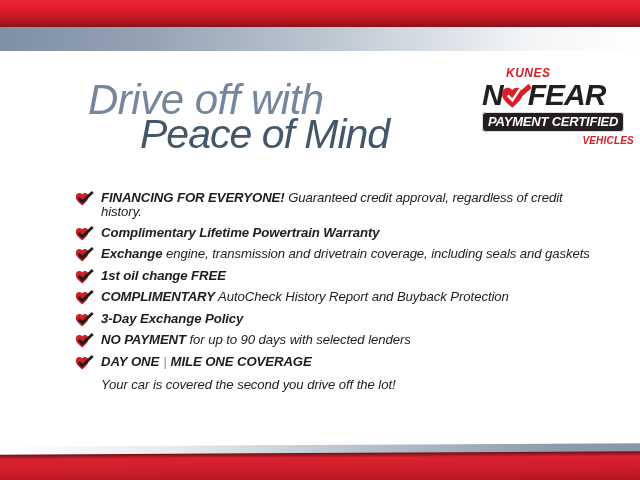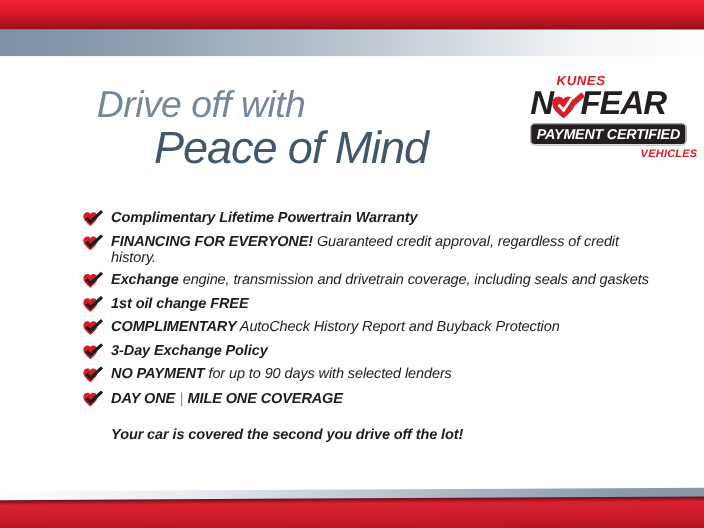--- a/index.html
+++ b/index.html
@@ -14,21 +14,21 @@
 
   
   .band-slate-bottom{position:absolute;left:-8px;top:445px;width:656px;height:9px;
     transform:rotate(-0.3deg);
     background:linear-gradient(to right,#ffffff 0%,#e7eaee 28%,#b5bfca 58%,#8d9bac 86%,#8897a9 100%);}
   .band-red-bottom{position:absolute;left:-8px;top:453px;width:656px;height:34px;
     transform:rotate(-0.3deg);
     background:linear-gradient(#6d0e13 0%,#d92130 14%,#d01e2a 45%,#b21620 85%,#a31119 100%);}
 
   
-  .headline-1{position:absolute;left:88px;top:76px;font-size:34px;font-weight:400;
+  .headline-1{position:absolute;left:88px;top:76px;font-size:42px;font-weight:400;
     color:#74879c;letter-spacing:-0.5px;}
   .headline-2{position:absolute;left:140px;top:111px;font-size:41px;font-weight:400;
     color:#44576a;letter-spacing:-1px;}
 
   
   .logo{position:absolute;left:482px;top:66px;width:152px;}
   .logo-kunes{margin-left:24px;font-size:12px;font-weight:700;color:#d71f26;letter-spacing:0.5px;}
   .logo-nofear{display:flex;align-items:center;font-size:30px;font-weight:700;
     color:#231f20;letter-spacing:-1px;line-height:1;margin-top:0px;}
   .logo-heart{margin:0 -3px 0 -2px;position:relative;top:1px;}
@@ -39,21 +39,21 @@
     color:#d71f26;letter-spacing:0.2px;}
 
   
   .benefits{position:absolute;left:75px;top:191px;width:530px;}
   .benefit{display:flex;align-items:flex-start;margin-bottom:6.5px;
     font-size:13.2px;line-height:1.07;color:#1d1d1b;letter-spacing:-0.1px;}
   .benefit svg{flex:0 0 auto;margin:0px 7px 0 0;}
   .seg-bold,.seg-bold2{font-weight:700;}
   .seg-sep{color:#8a8f94;font-weight:400;padding:0 4px;}
   .seg-rest{font-weight:400;}
-  .benefit-subline{font-weight:700;margin-top:19px;}
+  .benefit-subline{font-weight:400;margin-top:9px;}
 </style>
 </head>
 <body>
 
 <div class="page">
 
   <div class="band-red-top"></div>
   <div class="band-slate-top"></div>
   <div class="band-slate-bottom"></div>
   <div class="band-red-bottom"></div>
@@ -76,32 +76,32 @@
     <div class="logo-vehicles">VEHICLES</div>
   </div>
 
   <div class="benefits">
     <div class="benefit">
       <svg width="19" height="15" viewBox="0 0 20 16">
         <path fill="#cf1f27" d="M7.2 15.2 C3.2 11.8 0.7 9.4 0.7 6.3 C0.7 4 2.4 2.2 4.6 2.2 C5.8 2.2 6.9 2.8 7.5 3.8 C8.1 2.8 9.2 2.2 10.4 2.2 C12.6 2.2 14.3 4 14.3 6.3 C14.3 9.4 11.8 11.8 7.8 15.2 L7.5 15.5 Z"></path>
         <polyline points="3.8,7.4 7.6,11.4 18.8,1.1" fill="none" stroke="#1d1d1b" stroke-width="3"></polyline>
       </svg>
       <div class="benefit-text">
-        <span class="seg-bold">Complimentary Lifetime Powertrain Warranty</span>
+        <span class="seg-bold">FINANCING FOR EVERYONE!</span><span class="seg-rest"> Guaranteed credit approval, regardless of credit history.</span>
         
       </div>
     </div>
 
     <div class="benefit">
       <svg width="19" height="15" viewBox="0 0 20 16">
         <path fill="#cf1f27" d="M7.2 15.2 C3.2 11.8 0.7 9.4 0.7 6.3 C0.7 4 2.4 2.2 4.6 2.2 C5.8 2.2 6.9 2.8 7.5 3.8 C8.1 2.8 9.2 2.2 10.4 2.2 C12.6 2.2 14.3 4 14.3 6.3 C14.3 9.4 11.8 11.8 7.8 15.2 L7.5 15.5 Z"></path>
         <polyline points="3.8,7.4 7.6,11.4 18.8,1.1" fill="none" stroke="#1d1d1b" stroke-width="3"></polyline>
       </svg>
       <div class="benefit-text">
-        <span class="seg-bold">FINANCING FOR EVERYONE!</span><span class="seg-rest"> Guaranteed credit approval, regardless of credit history.</span>
+        <span class="seg-bold">Complimentary Lifetime Powertrain Warranty</span>
         
       </div>
     </div>
 
     <div class="benefit">
       <svg width="19" height="15" viewBox="0 0 20 16">
         <path fill="#cf1f27" d="M7.2 15.2 C3.2 11.8 0.7 9.4 0.7 6.3 C0.7 4 2.4 2.2 4.6 2.2 C5.8 2.2 6.9 2.8 7.5 3.8 C8.1 2.8 9.2 2.2 10.4 2.2 C12.6 2.2 14.3 4 14.3 6.3 C14.3 9.4 11.8 11.8 7.8 15.2 L7.5 15.5 Z"></path>
         <polyline points="3.8,7.4 7.6,11.4 18.8,1.1" fill="none" stroke="#1d1d1b" stroke-width="3"></polyline>
       </svg>
       <div class="benefit-text">

